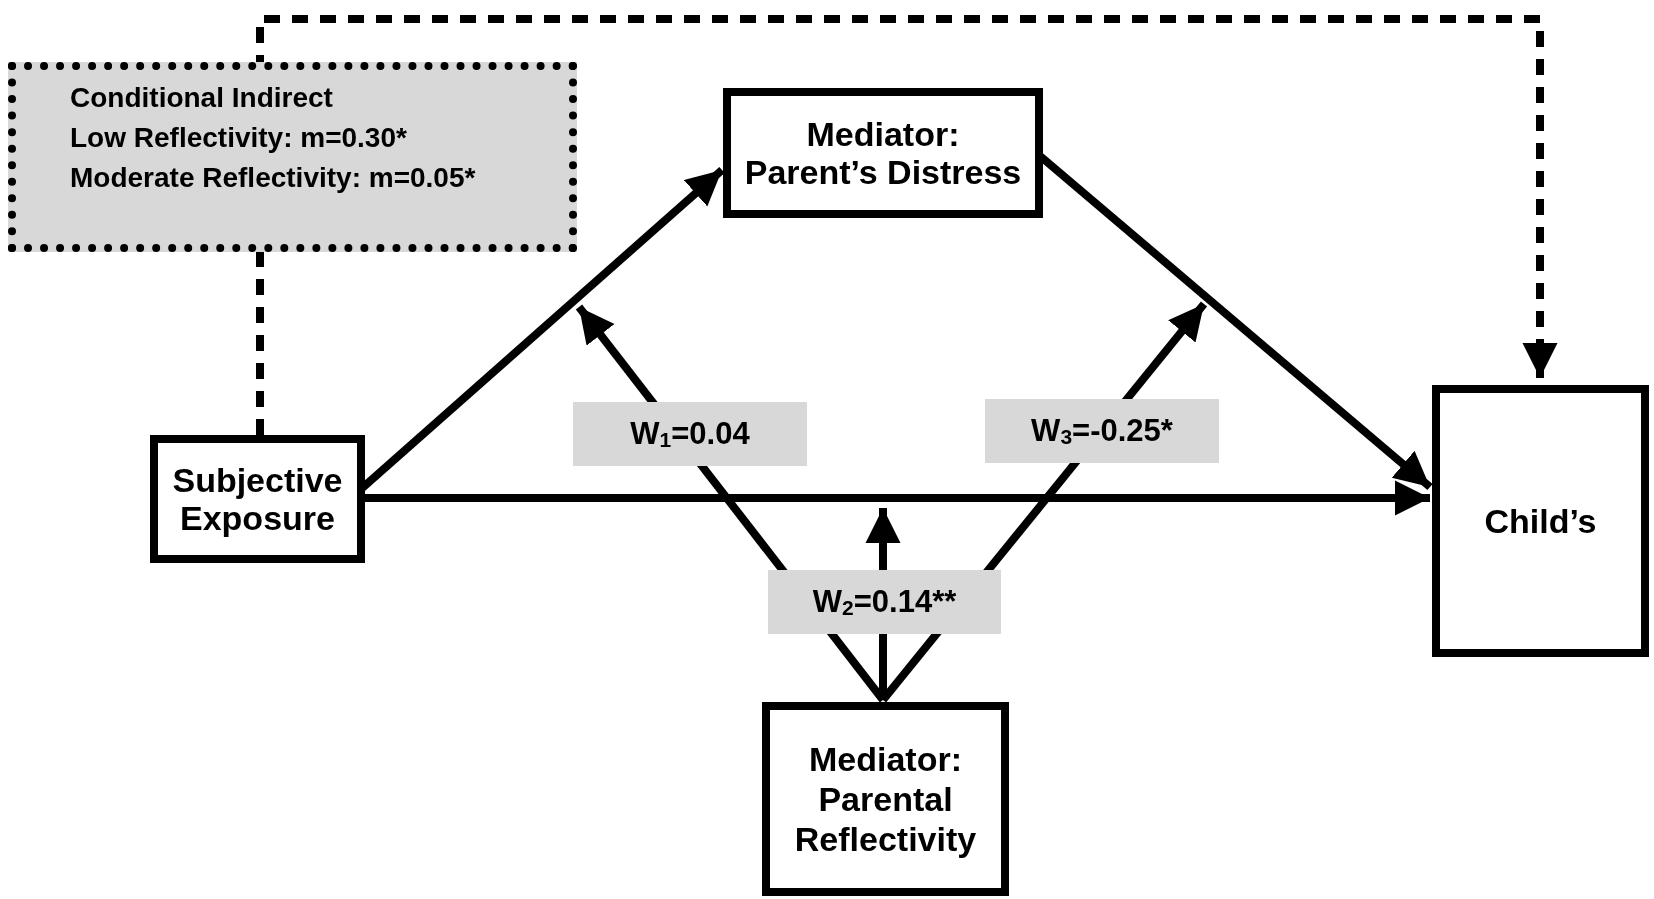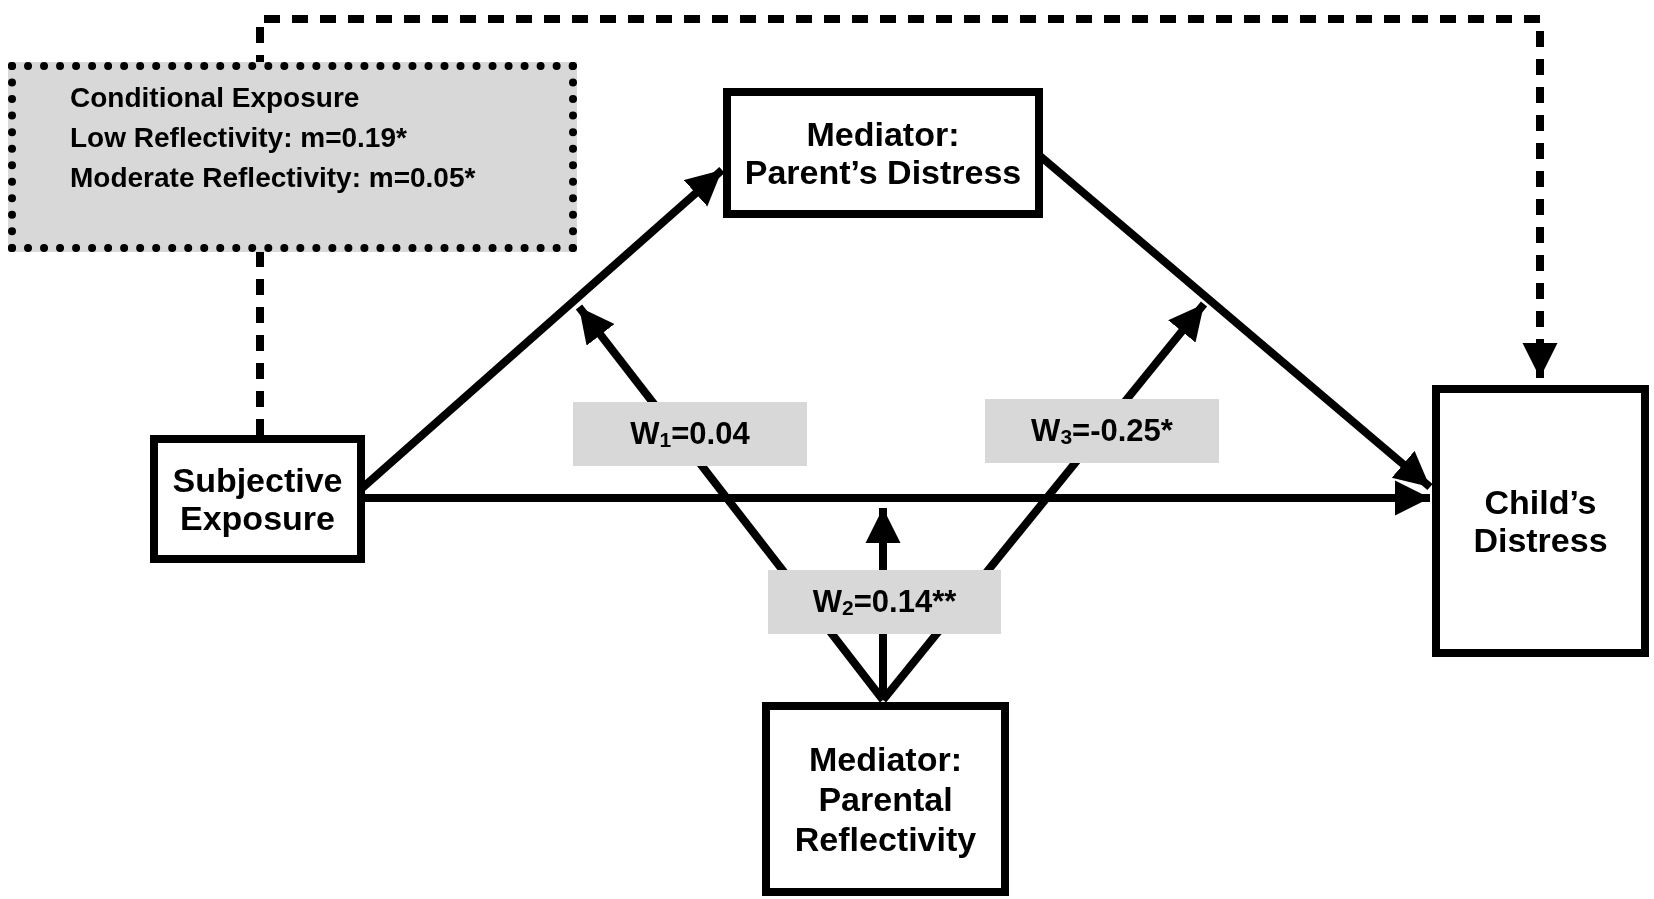--- a/index.html
+++ b/index.html
@@ -91,38 +91,37 @@
     <line class="edge" x1="358" y1="498" x2="1430" y2="498" marker-end="url(#ah)"></line>
 
     <line class="edge" x1="883" y1="700" x2="579" y2="307" marker-end="url(#ah)"></line>
 
     <line class="edge" x1="883" y1="700" x2="883" y2="508" marker-end="url(#ah)"></line>
 
     <line class="edge" x1="883" y1="700" x2="1204" y2="304" marker-end="url(#ah)"></line>
   </svg>
 
   <div class="conditional">
-    <div>Conditional Exposure</div>
-    <div>Low Reflectivity: m=0.19*</div>
+    <div>Conditional Indirect</div>
+    <div>Low Reflectivity: m=0.30*</div>
     <div>Moderate Reflectivity: m=0.05*</div>
   </div>
 
   <div class="node mediator">
     <div>Mediator:</div>
     <div>Parent’s Distress</div>
   </div>
 
   <div class="node exposure">
     <div>Subjective</div>
     <div>Exposure</div>
   </div>
 
   <div class="node child">
     <div>Child’s</div>
-    <div>Distress</div>
   </div>
 
   <div class="node moderator">
     <div>Mediator:</div>
     <div>Parental</div>
     <div>Reflectivity</div>
   </div>
 
   <div class="wlabel w1">
     <span>W</span>

